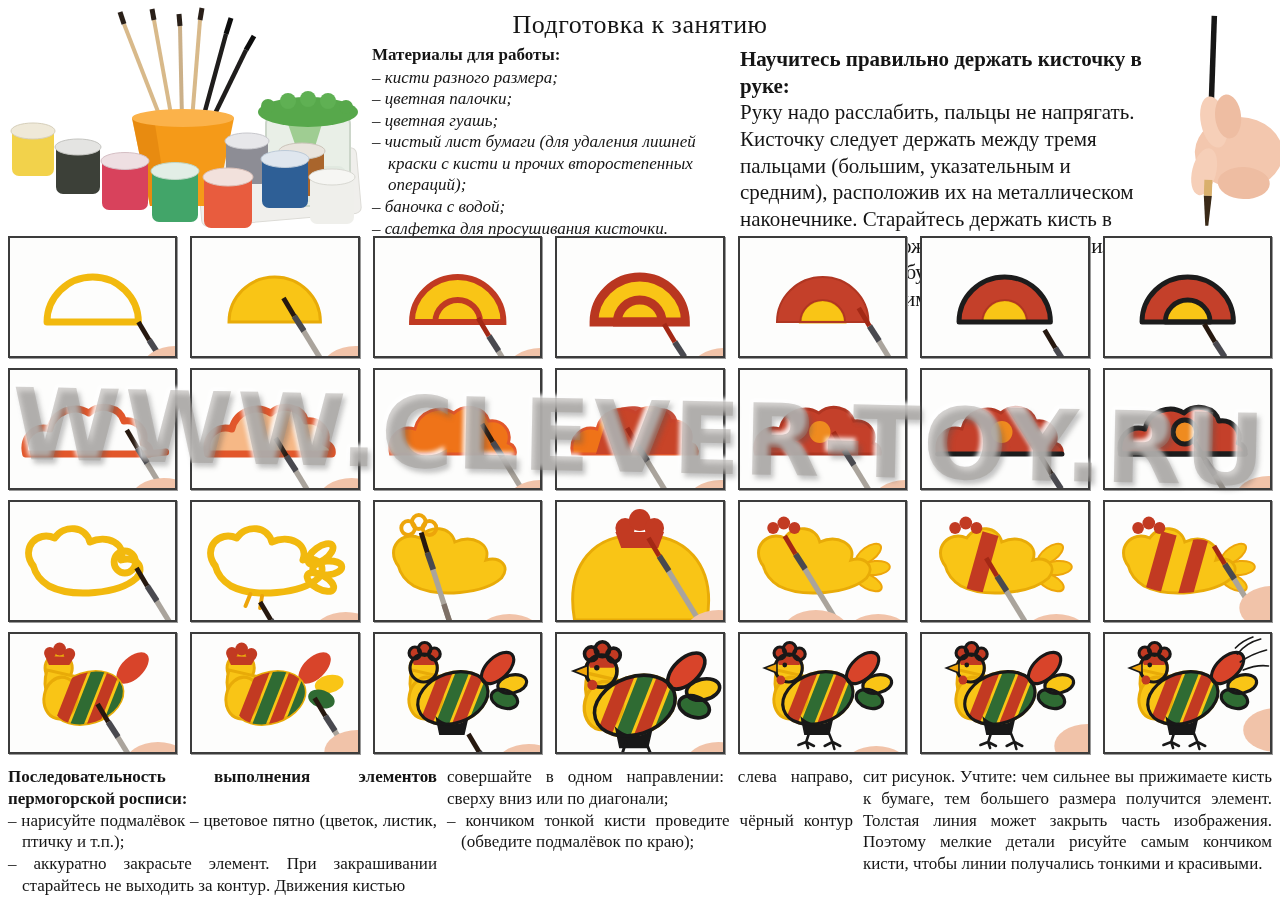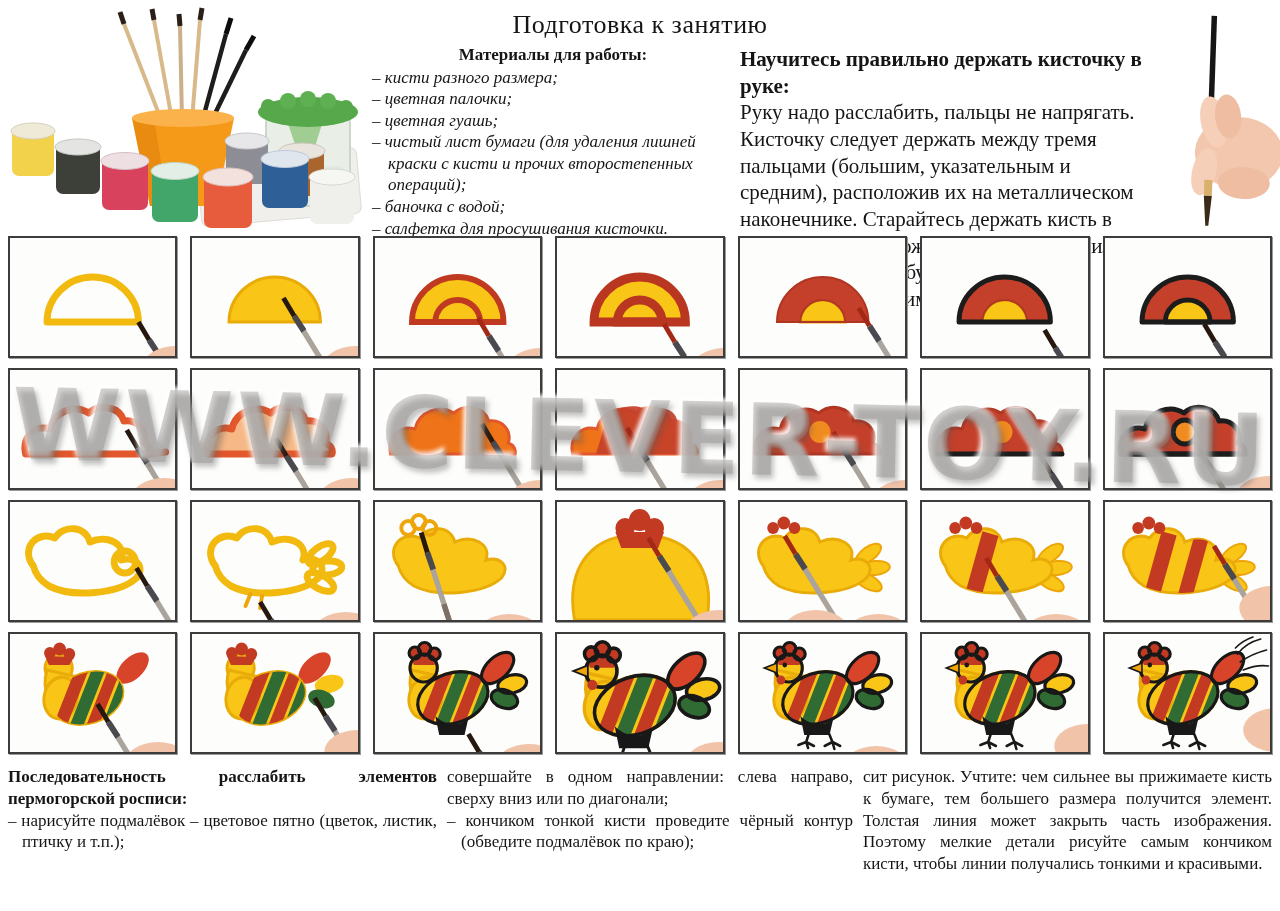--- a/index.html
+++ b/index.html
@@ -5,21 +5,21 @@
   html,body{margin:0;padding:0;}
   body{width:1280px;height:911px;background:#fff;position:relative;overflow:hidden;
        font-family:"Liberation Serif","DejaVu Serif",serif;color:#151515;}
   .b{font-weight:bold;}
   
   #header{position:absolute;left:0;top:0;width:1280px;height:233px;}
   #page-title{position:absolute;left:0;right:0;top:10px;text-align:center;
               font-size:26px;font-weight:normal;letter-spacing:.5px;}
   #photo-materials{position:absolute;left:4px;top:6px;width:362px;height:224px;}
   #materials{position:absolute;left:372px;top:44px;width:362px;font-size:17px;line-height:1.27;}
-  #materials .hd{font-weight:bold;margin-bottom:1px;text-align:center;}
+  #materials .hd{font-weight:bold;margin-bottom:1px;}
   #materials ul{margin:0;padding:0;}
   #materials li{list-style:none;padding-left:16px;text-indent:-16px;font-style:italic;}
   #brush-hold{position:absolute;left:740px;top:46px;width:408px;font-size:21px;line-height:1.27;}
   #photo-hand{position:absolute;right:0;top:4px;width:132px;height:230px;}
   
   #steps{position:absolute;left:8px;top:236px;width:1264px;
          display:grid;grid-template-columns:repeat(7,1fr);grid-auto-rows:122px;gap:10px 13px;}
   .cell{background:#fdfdfc;border:2px solid #3c3c3c;box-shadow:1px 1px 0 #9a9a9a;position:relative;}
   .cell svg{display:block;width:100%;height:100%;}
   
@@ -551,22 +551,23 @@
     <path d="M136,20 C144,10 152,7 160,5 M139,28 C149,21 158,18 166,16 M142,36 C152,32 161,31 168,32 M134,14 C140,8 146,5 152,3" class="sKt"></path>
     <use href="#finger" transform="translate(158,80)"></use>
       </svg>
     </div>
 </div>
 
 <div id="watermark">WWW.CLEVER-TOY.RU</div>
 
 <div id="sequence">
   <div>
-    <div class="hd">Последовательность расслабить элементов пермогорской росписи:</div>
+    <div class="hd">Последовательность выполнения элементов пермогорской росписи:</div>
     <div class="hang">– нарисуйте подмалёвок – цветовое пятно (цветок, листик, птичку и т.п.);</div>
+    <div class="hang">– аккуратно закрасьте элемент. При закрашивании старайтесь не выходить за контур. Движения кистью</div>
   </div>
   <div>
     <div>совершайте в одном направлении: слева направо, сверху вниз или по диагонали;</div>
     <div class="hang">– кончиком тонкой кисти проведите чёрный контур (обведите подмалёвок по краю);</div>
   </div>
   <div>
     <div>сит рисунок. Учтите: чем сильнее вы прижимаете кисть к бумаге, тем большего размера получится элемент. Толстая линия может закрыть часть изображения. Поэтому мелкие детали рисуйте самым кончиком кисти, чтобы линии получались тонкими и красивыми.</div>
   </div>
 </div>
 

